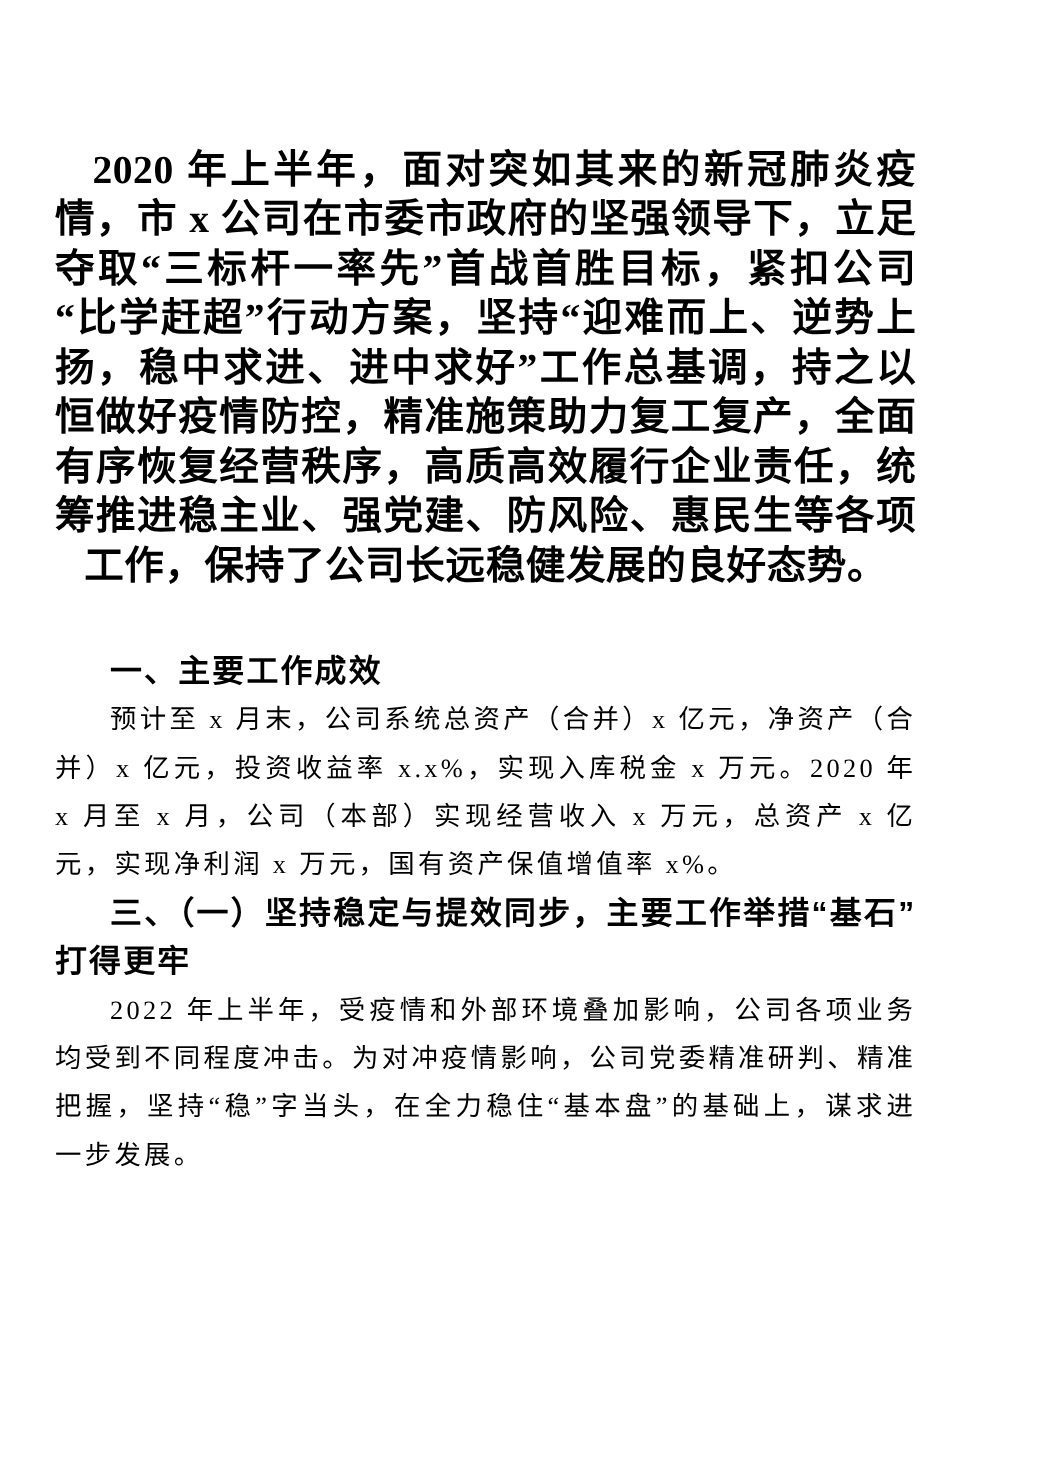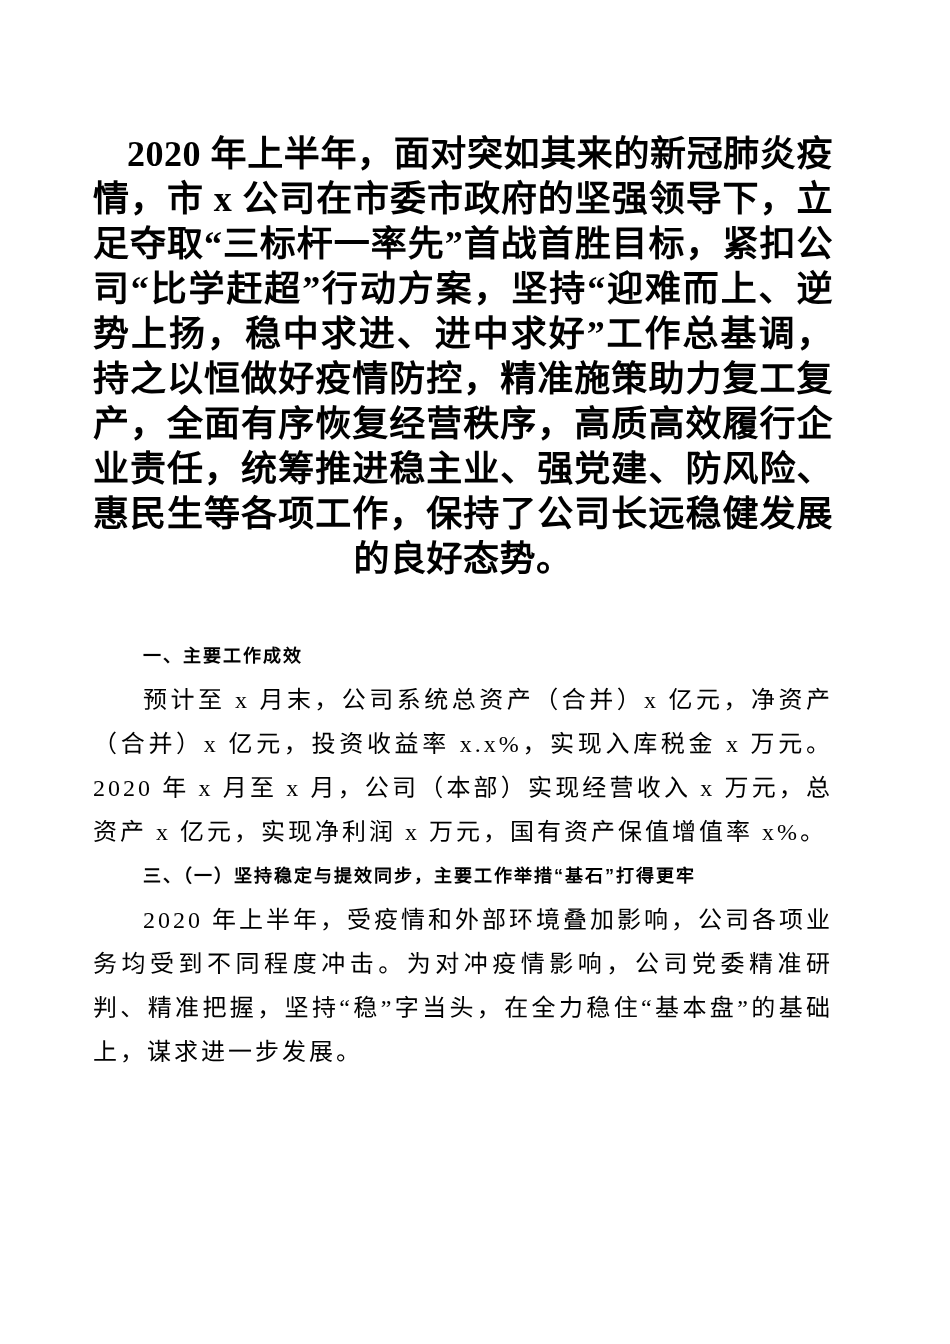--- a/index.html
+++ b/index.html
@@ -10,39 +10,39 @@
   .page {
     position: relative;
     width: 950px;
     height: 1344px;
     background: #ffffff;
     color: #000000;
     overflow: hidden;
   }
   .content {
     box-sizing: border-box;
-    padding: 132px 117px 0 93px; 
+    padding: 132px 117px 0 50px; 
     width: 950px;
   }
   .doc-title {
     font-family: "Liberation Serif", "DejaVu Serif", serif;
     font-weight: bold;
     font-size: 36px;
     line-height: 45px;
     letter-spacing: 0.5px;
     text-align: justify;
     text-align-last: center; 
     text-indent: 34px;
     margin: 0 0 52px 0;
     word-break: normal;
   }
   .section-heading {
     font-family: "Liberation Sans", "DejaVu Sans", sans-serif;
     font-weight: bold;
-    font-size: 18px;
+    font-size: 29px;
     line-height: 44px;
     letter-spacing: 2px;
     text-align: justify;
     text-indent: 50px;
     margin: 0;
   }
   .body-para {
     font-family: "Liberation Serif", "DejaVu Serif", serif;
     font-weight: normal;
     font-size: 24px;
@@ -61,16 +61,16 @@
 
     <p class="doc-title">2020 年上半年，面对突如其来的新冠肺炎疫情，市 x 公司在市委市政府的坚强领导下，立足夺取“三标杆一率先”首战首胜目标，紧扣公司“比学赶超”行动方案，坚持“迎难而上、逆势上扬，稳中求进、进中求好”工作总基调，持之以恒做好疫情防控，精准施策助力复工复产，全面有序恢复经营秩序，高质高效履行企业责任，统筹推进稳主业、强党建、防风险、惠民生等各项工作，保持了公司长远稳健发展的良好态势。</p>
 
     <p class="section-heading">一、主要工作成效</p>
 
     <p class="body-para">预计至 x 月末，公司系统总资产（合并）x 亿元，净资产（合并）x 亿元，投资收益率 x.x%，实现入库税金 x 万元。2020 年 x 月至 x 月，公司（本部）实现经营收入 x 万元，总资产 x 亿元，实现净利润 x 万元，国有资产保值增值率 x%。</p>
 
 
     <p class="section-heading">三、（一）坚持稳定与提效同步，主要工作举措“基石”打得更牢</p>
 
-    <p class="body-para">2020 年上半年，受疫情和外部环境叠加影响，公司各项业务均受到不同程度冲击。为对冲疫情影响，公司党委精准研判、精准把握，坚持“稳”字当头，在全力稳住“基本盘”的基础上，谋求进一步发展。</p>
+    <p class="body-para">2022 年上半年，受疫情和外部环境叠加影响，公司各项业务均受到不同程度冲击。为对冲疫情影响，公司党委精准研判、精准把握，坚持“稳”字当头，在全力稳住“基本盘”的基础上，谋求进一步发展。</p>
 
   </div>
 </div>
 
 </body></html>

